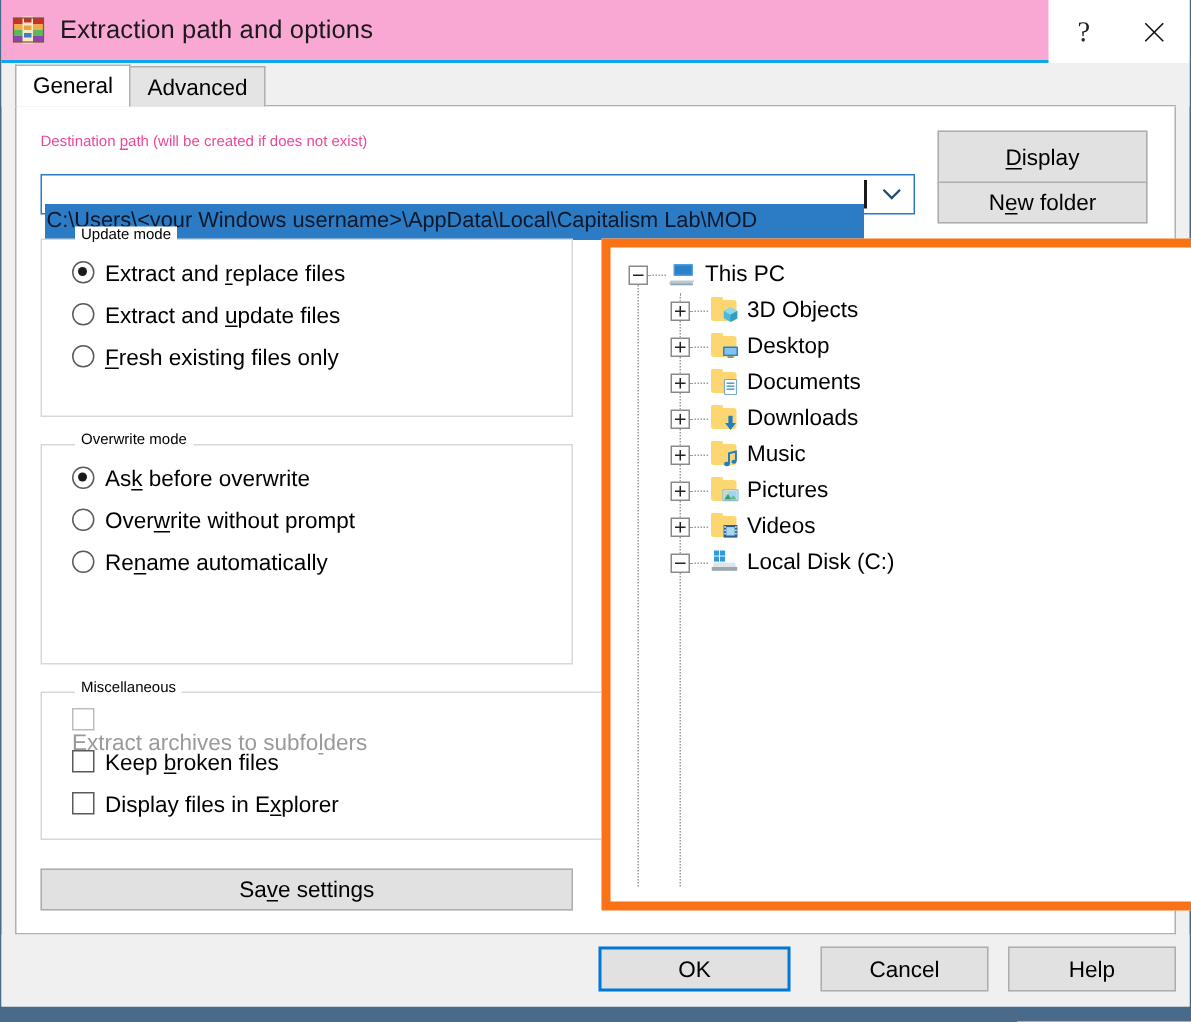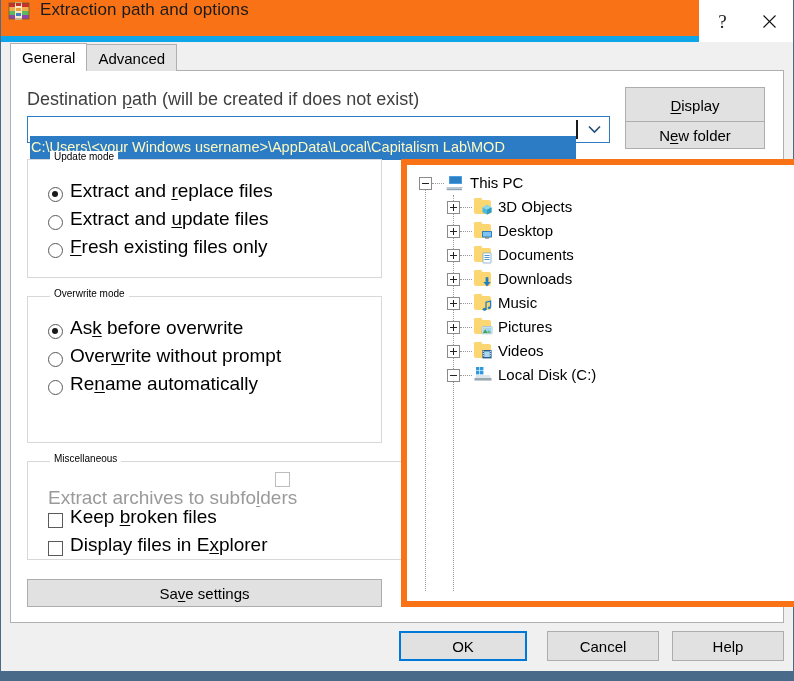--- a/index.html
+++ b/index.html
@@ -25,23 +25,24 @@
   .bottom-strip {
     position: absolute;
     left: 0; top: 672px;
     width: 794px; height: 9px;
     background: #4a6a8a;
   }
 
   
   .titlebar {
     height: 42px;
-    background: #f97316;
-    border-bottom: 6px solid #0ea5e9;
-    display: flex;
+    background: #f9a8d4;
+    border-bottom: 2px solid #0ea5e9;
+    display: flex;
+    align-items: center;
     flex: 0 0 auto;
     position: relative;
   }
   .winrar-icon {
     width: 22px; height: 22px;
     margin-left: 7px; margin-right: 10px;
     flex: 0 0 auto;
     position: relative;
   }
   .title-text {
@@ -114,37 +115,37 @@
     margin: 0 9px;
     border: 1px solid #b0b0b0;
     border-top: none;
     position: relative;
   }
 
   
   .dest-label {
     position: absolute;
     left: 16px; top: 18px;
-    font-size: 18px;
-    color: #404040;
+    font-size: 10px;
+    color: #ec4899;
     white-space: nowrap;
   }
   .combo {
     position: absolute;
     left: 16px; top: 45px;
     width: 583px; height: 27px;
     border: 1px solid #2b7cc4;
     background: #ffffff;
     display: flex;
     align-items: center;
   }
   .combo-text {
     flex: 1 1 auto;
     font-size: 14.5px;
-    color: #fef9c3;
+    color: #0f172a;
     background: #2b7cc4;
     margin-left: 2px;
     padding: 2px 0 3px 1px;
     white-space: nowrap;
     overflow: hidden;
     line-height: 19px;
     margin-top: 36px;
   }
   .combo-caret {
     width: 2px;
@@ -204,23 +205,23 @@
     color: #000;
     white-space: nowrap;
   }
   .group-update  { left: 16px; top: 88px;  width: 355px; height: 119px; }
   .group-over    { left: 16px; top: 225px; width: 355px; height: 147px; }
   .group-misc    { left: 16px; top: 390px; width: 419px; height: 99px; }
 
   
   .opt {
     display: flex;
-    align-items: flex-end;
+    align-items: flex-start;
     height: 28px;
-    font-size: 19px;
+    font-size: 15px;
     color: #000;
     cursor: default;
     white-space: nowrap;
   }
   .opt.disabled { color: #9a9a9a; flex-direction: column; }
   .radio {
     width: 15px; height: 15px;
     border: 1.4px solid #5a5a5a;
     border-radius: 50%;
     margin-right: 7px;

